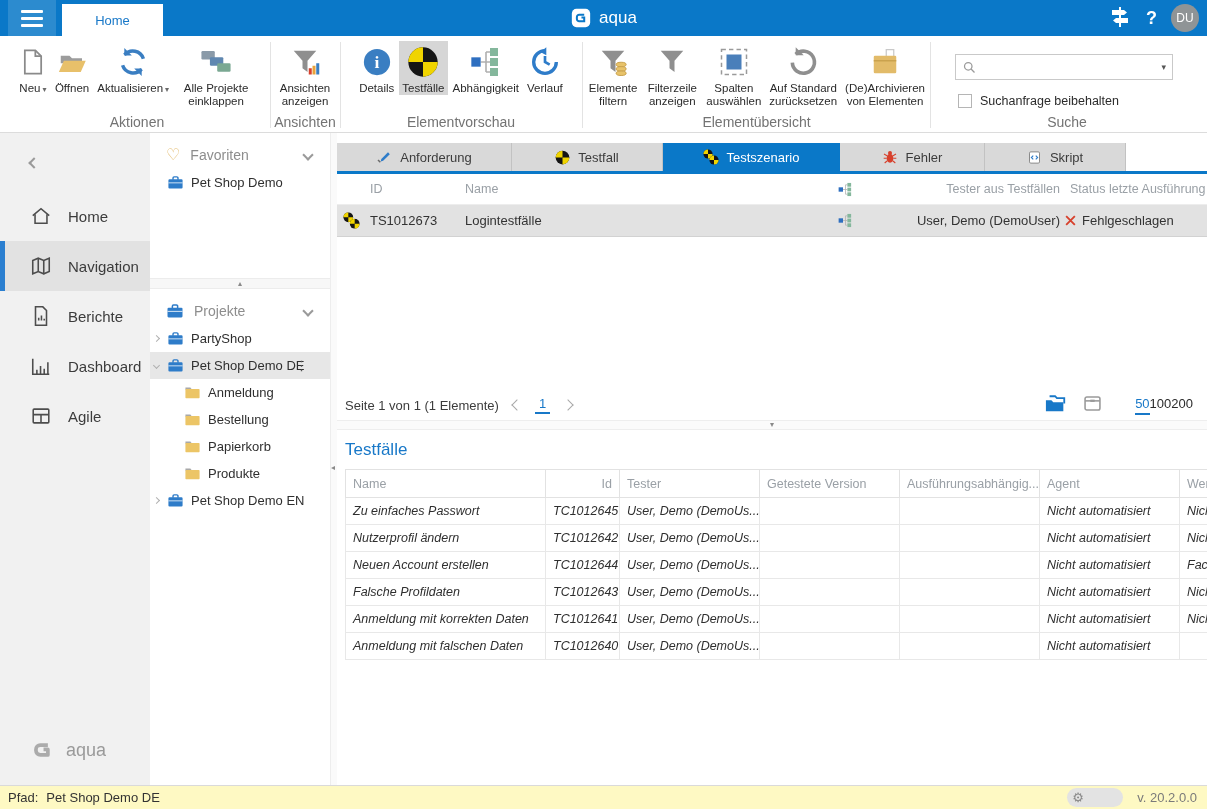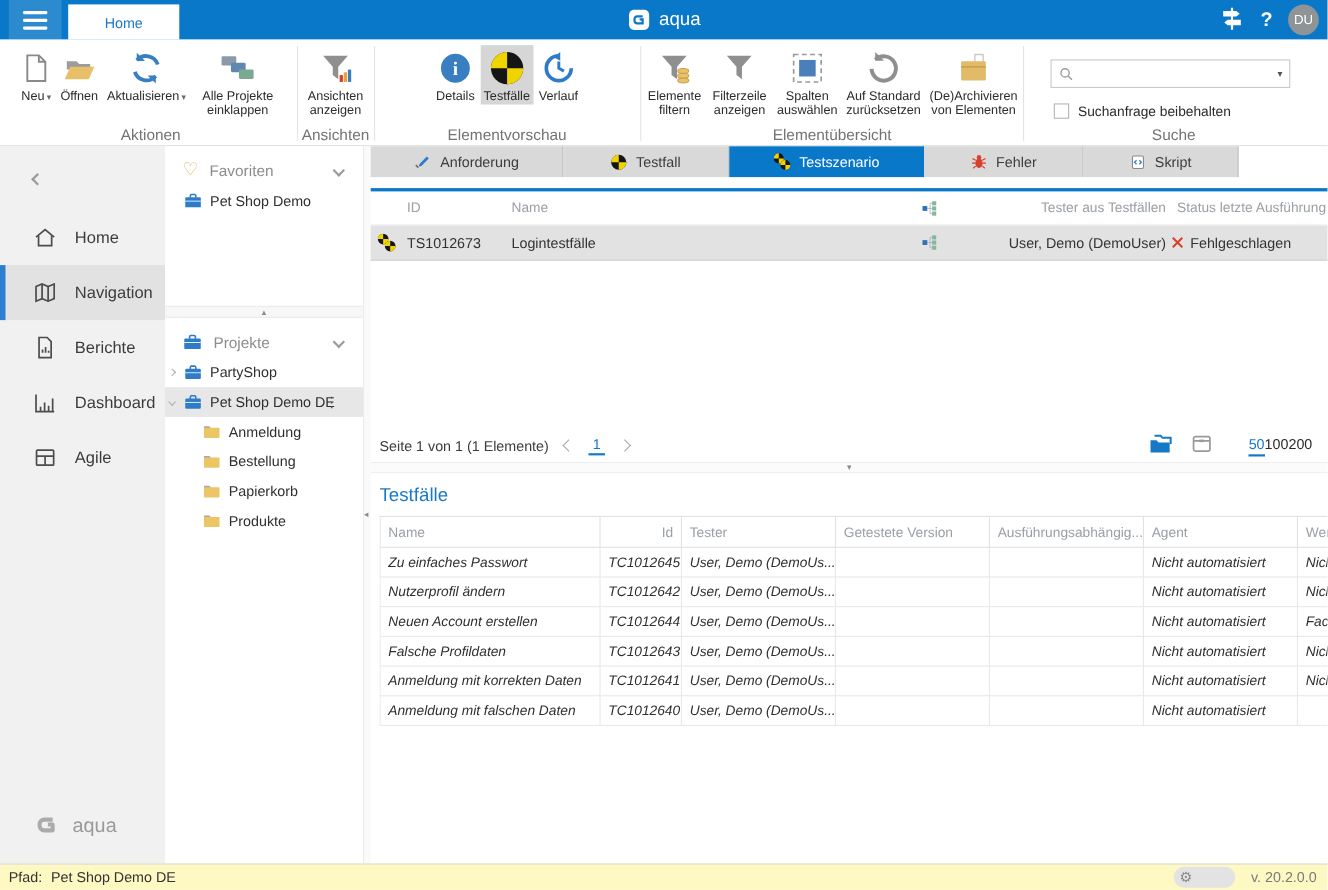--- a/index.html
+++ b/index.html
@@ -52,21 +52,21 @@
   .titem.sel { background:#e7e7e7; }
   .titem .exp { position:absolute; left:4px; }
   .titem.indent { padding-left:34px; }
   .kebab { position:absolute; right:22px; font-size:13px; color:#555; }
   .tree-split { height:11px; background:#f7f7f7; border-top:1px solid #ececec; border-bottom:1px solid #ececec; text-align:center; line-height:9px; font-size:8px; color:#8a8a8a; margin:6px 0 4px 0; cursor:row-resize; }
   .vsplit { position:absolute; left:330px; top:133px; width:7px; bottom:24px; background:#fafafa; border-left:1px solid #ededed; cursor:col-resize; }
   .vsplit span { position:absolute; top:330px; left:0px; font-size:8px; color:#8a8a8a; }
 
   
   .main { position:absolute; left:337px; top:133px; right:0; bottom:24px; background:#fff; }
-  .tabs { position:absolute; left:0; top:0; right:0; height:28px; display:flex; }
+  .tabs { position:absolute; left:0; top:10px; right:0; height:28px; display:flex; }
   .tab { height:28px; display:flex; align-items:center; justify-content:center; gap:8px; background:#d9d9d9; border-right:1px solid #c2c2c2; color:#3c3c3c; font-size:13px; cursor:pointer; }
   .tab.sel { background:#0a78c8; color:#fff; border-right-color:#0a78c8; }
   .tabline { position:absolute; left:0; right:0; top:38px; height:3px; background:#0a78c8; }
 
   .grid-hd { position:absolute; left:0; right:0; top:41px; height:31px; display:flex; align-items:center; color:#9aa0a6; font-size:12.5px; border-bottom:1px solid #ededed; }
   .grid-row { position:absolute; left:0; right:0; top:72px; height:32px; display:flex; align-items:center; background:#e2e2e2; border-bottom:1px solid #d2d2d2; font-size:13px; cursor:pointer; }
   .c-ic { width:28px; display:flex; justify-content:center; }
   .c-id { width:95px; padding-left:5px; }
   .c-name { flex:1; padding-left:5px; }
   .c-dep { width:30px; display:flex; justify-content:center; }
@@ -260,20 +260,28 @@
         <span class="ric">
           <svg width="32" height="32" viewBox="0 0 24 24">
               <use href="#quad"></use>
             </svg>
         </span>
         <span class="rlbl">Testfälle</span>
       </div>
       <div class="rbtn">
         <span class="ric">
           <svg width="32" height="32" viewBox="0 0 24 24">
+              <use href="#dep"></use>
+            </svg>
+        </span>
+        <span class="rlbl">Abhängigkeit</span>
+      </div>
+      <div class="rbtn">
+        <span class="ric">
+          <svg width="32" height="32" viewBox="0 0 24 24">
               <path d="M20.5 12A8.5 8.5 0 1 1 12 3.5" fill="none" stroke="#2e7cc9" stroke-width="2.5"></path>
               <path d="M8.5 4.5L13 1v6z" fill="#2e7cc9"></path>
               <path d="M12 7.5V12l3.5 2" stroke="#2e7cc9" stroke-width="2" fill="none"></path>
             </svg>
         </span>
         <span class="rlbl">Verlauf</span>
       </div>
     </div>
     <div class="rg-label">Elementvorschau</div>
   </div>
@@ -462,20 +470,27 @@
     <svg width="17" height="17" viewBox="0 0 24 24">
         <use href="#folder"></use>
       </svg>
     <span>Papierkorb</span>
   </div>
   <div class="titem indent">
     <svg width="17" height="17" viewBox="0 0 24 24">
         <use href="#folder"></use>
       </svg>
     <span>Produkte</span>
+  </div>
+  <div class="titem">
+    <span class="exp chv sm right"></span>
+    <svg width="17" height="17" viewBox="0 0 24 24">
+        <use href="#case"></use>
+      </svg>
+    <span>Pet Shop Demo EN</span>
   </div>
 </div>
 
 <div class="vsplit">
     <span>◂</span>
   </div>
 
 <div class="main">
   <div class="tabs">
     <div class="tab" style="width:175px">

